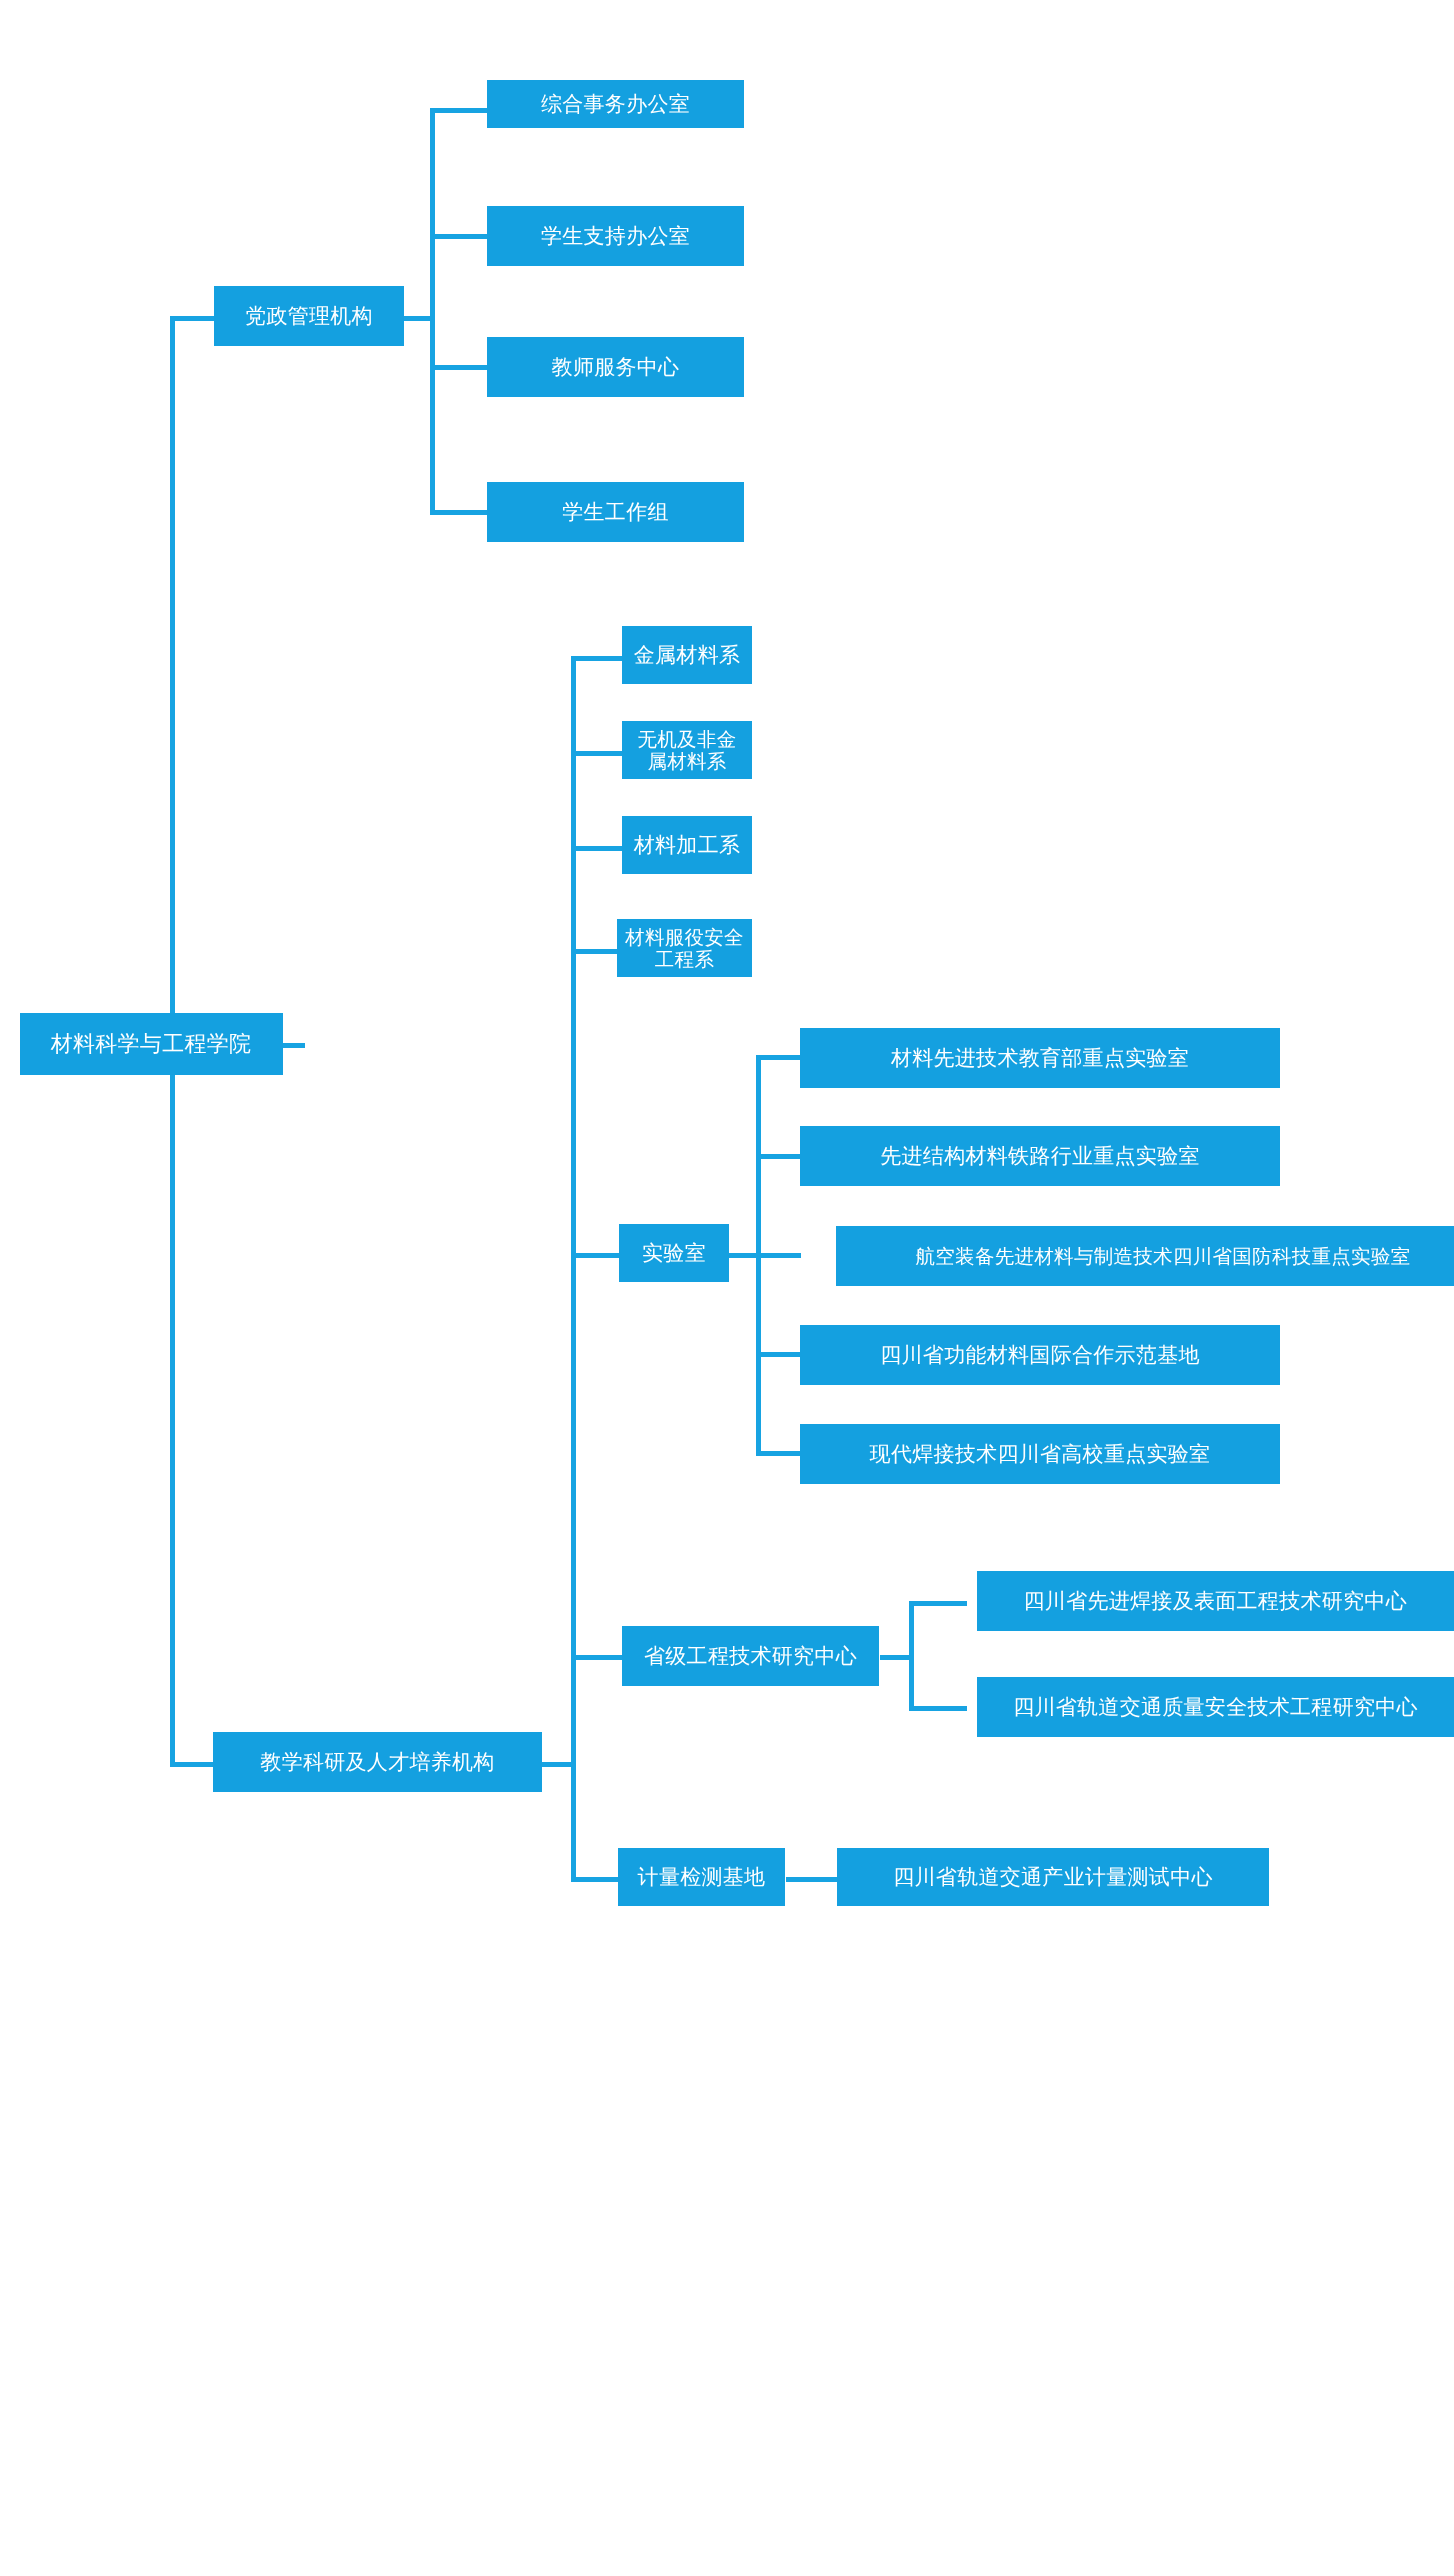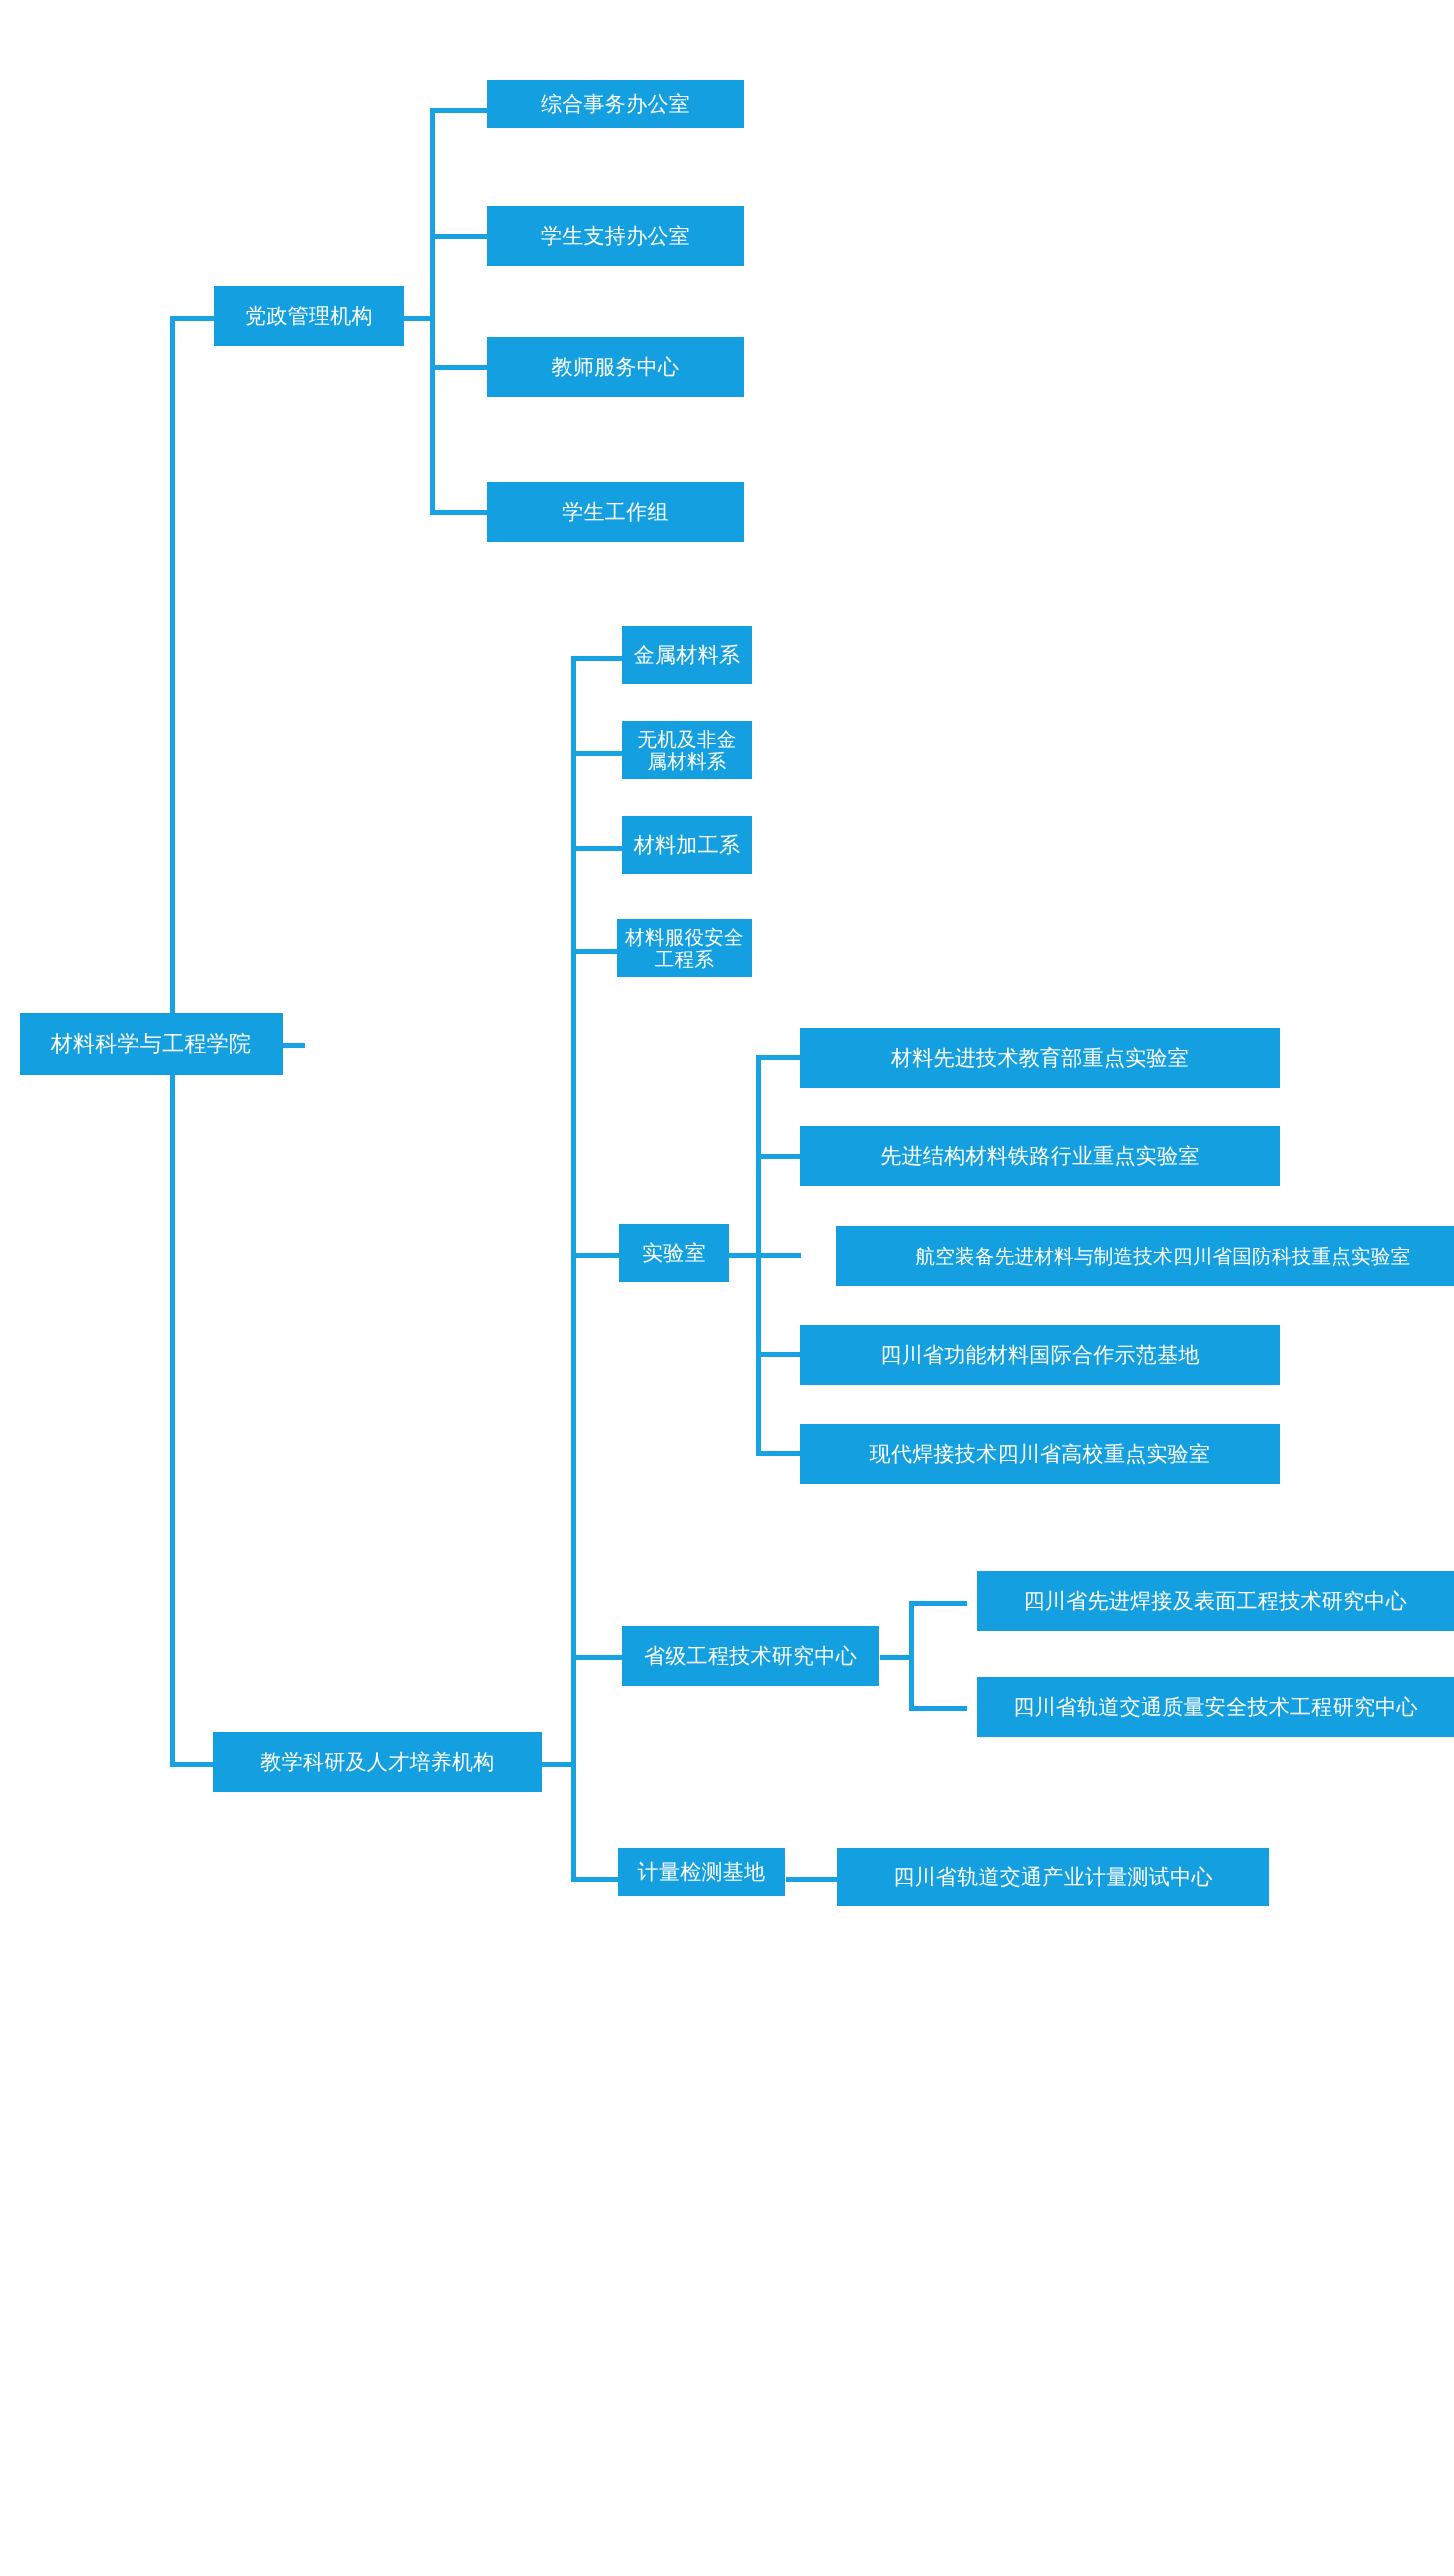--- a/index.html
+++ b/index.html
@@ -123,18 +123,18 @@
   <div class="node" style="left:800px; top:1325px; width:480px; height:60px; font-size:21px;">四川省功能材料国际合作示范基地</div>
 
   <div class="node" style="left:800px; top:1424px; width:480px; height:60px; font-size:21px;">现代焊接技术四川省高校重点实验室</div>
 
   <div class="node" style="left:622px; top:1626px; width:257px; height:60px; font-size:21px;">省级工程技术研究中心</div>
 
   <div class="node" style="left:977px; top:1571px; width:477px; height:60px; font-size:21px;padding-left:6px;">四川省先进焊接及表面工程技术研究中心</div>
 
   <div class="node" style="left:977px; top:1677px; width:477px; height:60px; font-size:21px;">四川省轨道交通质量安全技术工程研究中心</div>
 
-  <div class="node" style="left:618px; top:1848px; width:167px; height:48px; font-size:21px;font-family:Liberation Serif, serif;">计量检测基地</div>
+  <div class="node" style="left:618px; top:1848px; width:167px; height:58px; font-size:21px;font-family:Liberation Serif, serif;">计量检测基地</div>
 
   <div class="node" style="left:837px; top:1848px; width:432px; height:58px; font-size:21px;">四川省轨道交通产业计量测试中心</div>
 
 </div>
 
 
 </body></html>

